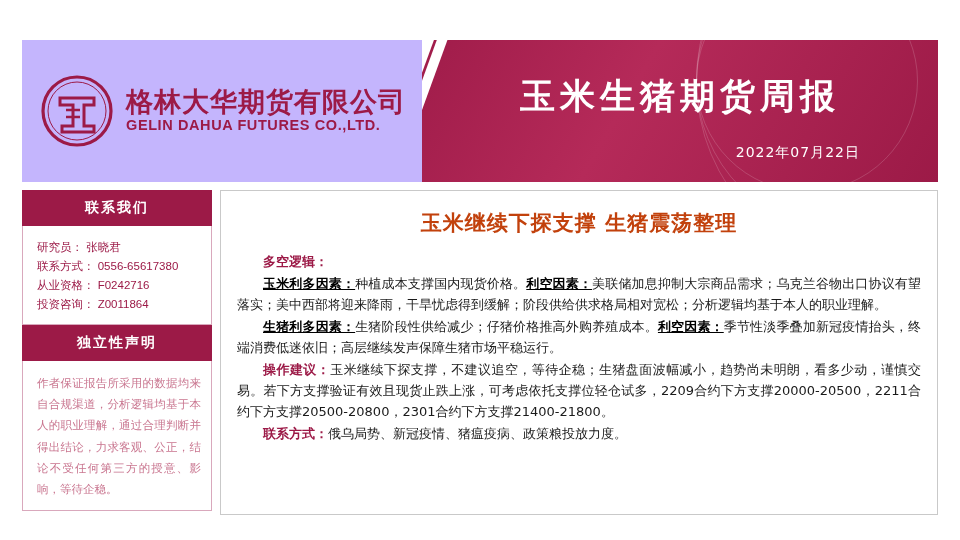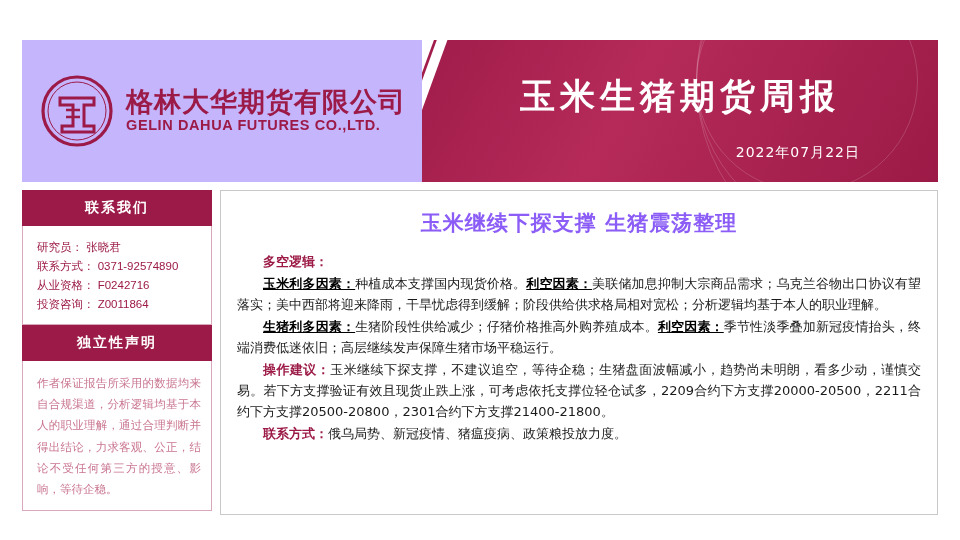--- a/index.html
+++ b/index.html
@@ -176,21 +176,21 @@
 
   .content {
     flex: 1;
     border: 1px solid #c9c9c9;
     box-sizing: border-box;
     padding: 14px 16px 10px 16px;
     position: relative;
   }
   .content-title {
     text-align: center;
-    color: #8b5cf6;
+    color: #c2410c;
     font-size: 21px;
     font-weight: bold;
     letter-spacing: 1px;
     font-family: "DejaVu Sans", sans-serif;
     margin: 4px 0 14px 0;
   }
   .para {
     font-size: 13px;
     line-height: 1.62;
     color: #1a1a1a;
@@ -244,21 +244,21 @@
       <div class="report-date">2022年07月22日</div>
     </div>
   </div>
 
   <div class="body-wrap">
 
     <div class="sidebar">
       <div class="side-head">联系我们</div>
       <div class="side-body">
         <div class="side-line">研究员： 张晓君</div>
-        <div class="side-line">联系方式： 0371-92574890</div>
+        <div class="side-line">联系方式： 0556-65617380</div>
         <div class="side-line">从业资格： F0242716</div>
         <div class="side-line">投资咨询： Z0011864</div>
       </div>
 
       <div class="side-head second">独立性声明</div>
       <div class="side-body">
         <div class="side-decl">作者保证报告所采用的数据均来自合规渠道，分析逻辑均基于本人的职业理解，通过合理判断并得出结论，力求客观、公正，结论不受任何第三方的授意、影响，等待企稳。</div>
       </div>
     </div>
 

